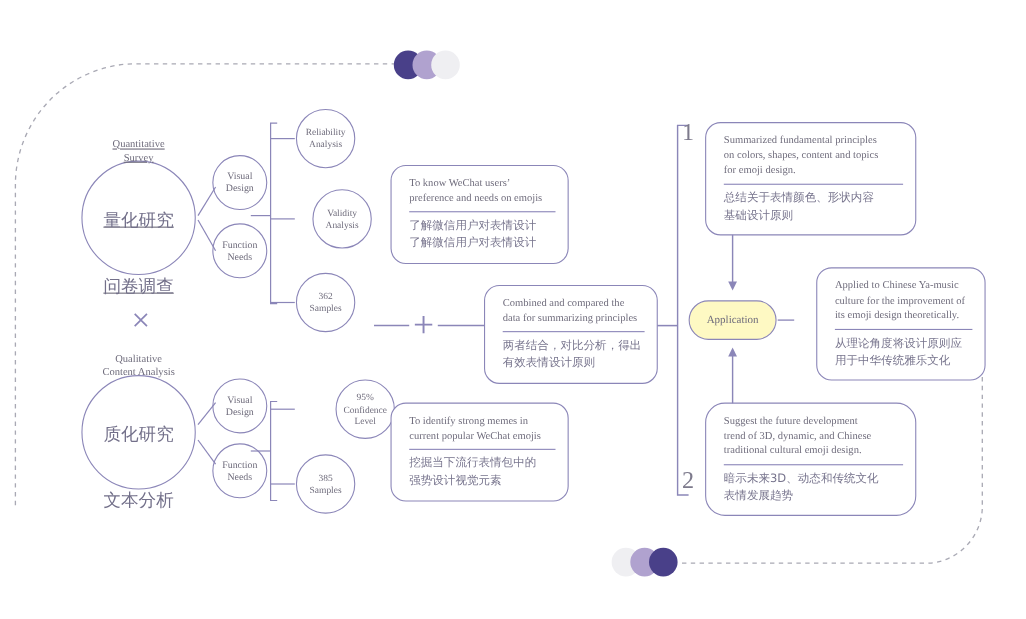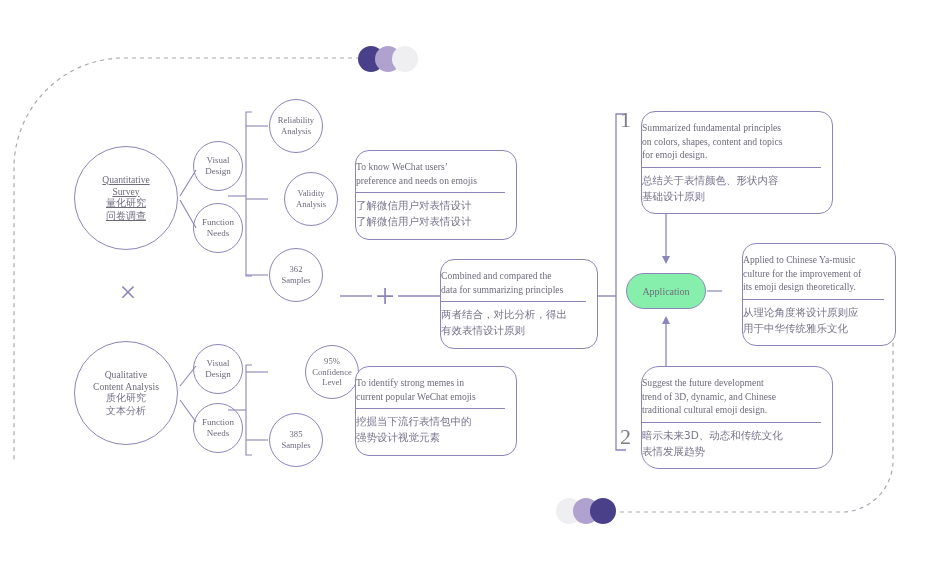--- a/index.html
+++ b/index.html
@@ -32,38 +32,39 @@
     display: flex;
     flex-direction: column;
     align-items: center;
     justify-content: center;
     text-align: center;
     line-height: 1.25;
     color: #6e6b7b;
   }
   .circ .en { font-size: 9.5px; }
   .circ .cn {
-    font-size: 10px;
+    font-size: 16px;
     font-family: "DejaVu Sans", "Liberation Sans", sans-serif;
     color: #73708a;
+    margin-top: 40px;
   }
   .circ-big { width: 104px; height: 104px; }
   .circ-big .en { font-size: 9.6px; }
   .circ-mid { width: 50px; height: 50px; }
   .circ-mid .en { font-size: 9px; }
   .circ-sm { width: 54px; height: 54px; }
   .circ-sm .en { font-size: 8.6px; }
 
   
   .note {
     position: absolute;
     border: 1.2px solid #8b86b8;
     border-radius: 14px;
     background: #ffffff;
-    padding: 9px 11px 9px 0;
+    padding: 9px 11px 9px 16px;
   }
   .note .en {
     font-size: 9.6px;
     line-height: 1.42;
     color: #6f6c7c;
     font-family: "Liberation Serif", serif;
   }
   .note .rule {
     height: 1px;
     background: #8b86b8;
@@ -77,21 +78,21 @@
   }
 
   
   .pill {
     position: absolute;
     border: 1.2px solid #8b86b8;
     border-radius: 999px;
     display: flex; align-items: center; justify-content: center;
     font-size: 10px;
     color: #6f6c7c;
-    background: #86efac;
+    background: #fef9c3;
   }
 
   
   .bnum {
     position: absolute;
     font-size: 22px;
     color: #7d7a8c;
     font-family: "Liberation Serif", serif;
   }
 

